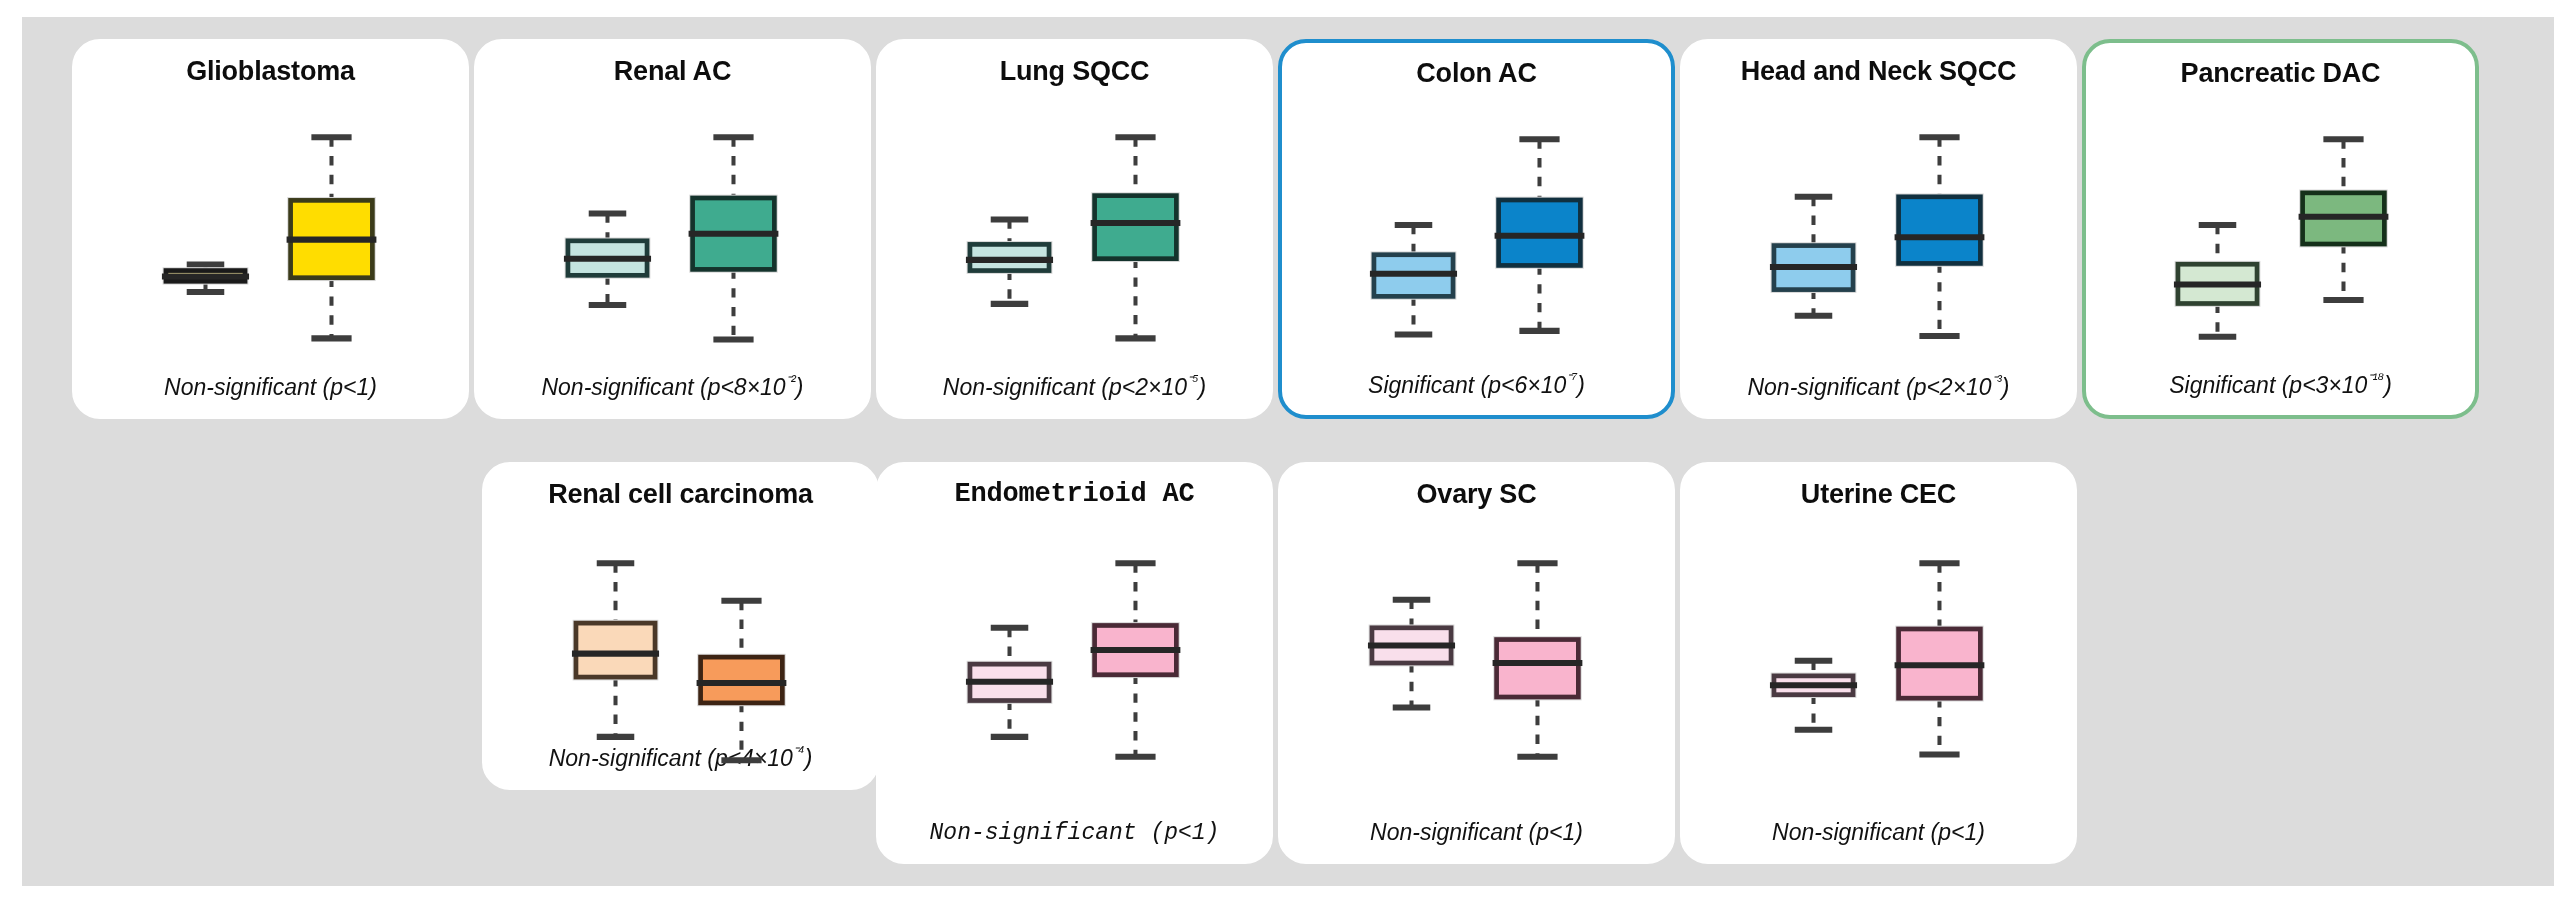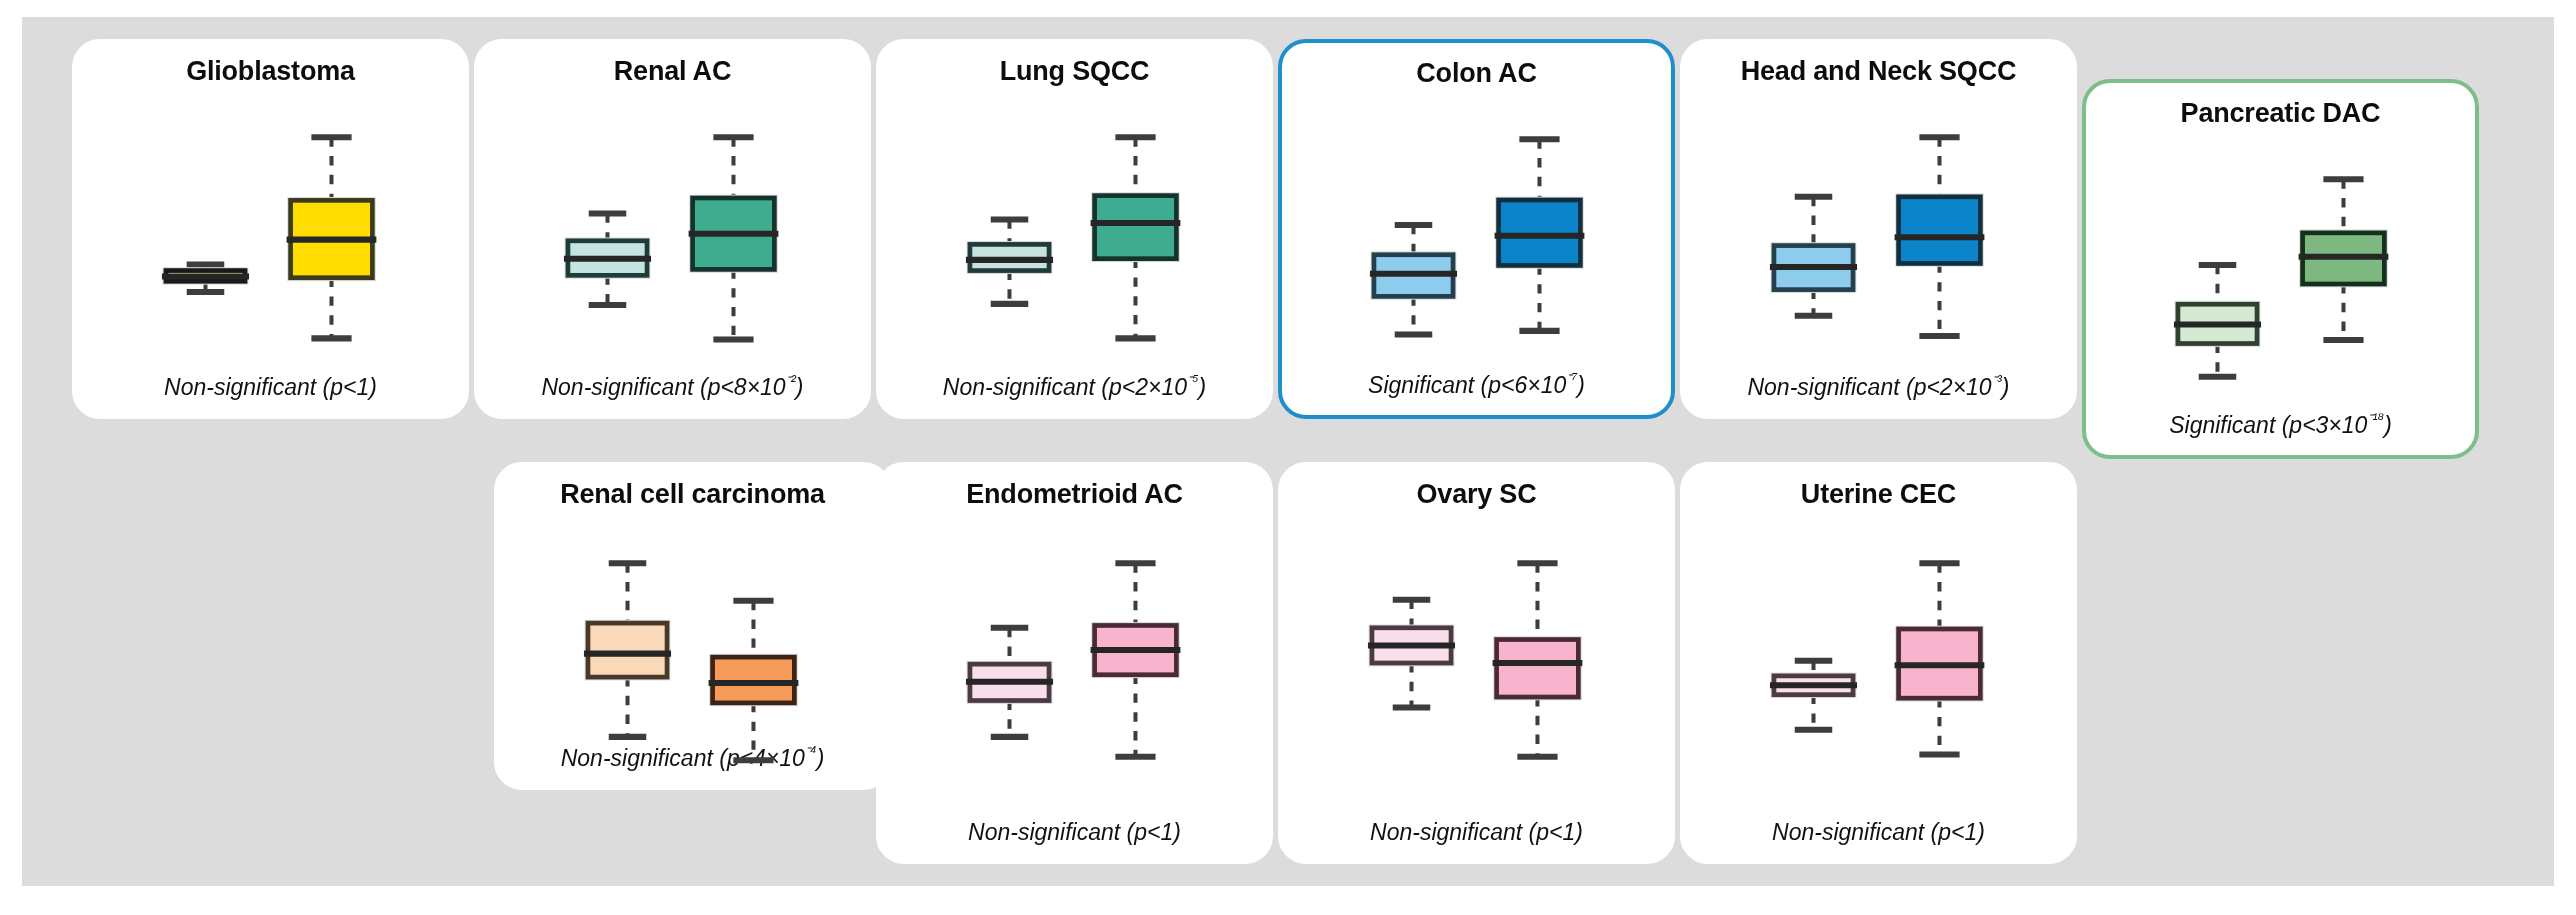--- a/index.html
+++ b/index.html
@@ -30,21 +30,21 @@
   }
   
   .panel {
     position: absolute;
     background: #ffffff;
     border-radius: 28px;
     box-sizing: border-box;
     border: 2px solid #ffffff;
   }
   .panel.hl-blue  { border: 4.7px solid #1f8ecd; }
-  .panel.hl-green { border: 4.7px solid #7dbe8c; margin-top: 40px; }
+  .panel.hl-green { border: 4.7px solid #7dbe8c; }
 
   .panel-title {
     position: absolute;
     left: 0;
     right: 0;
     top: 14.7px;
     text-align: center;
     font-size: 27px;
     font-weight: bold;
     color: #0d0d0d;
@@ -233,21 +233,21 @@
               <line x1="384" y1="299.92499999999995" x2="384" y2="383.35" stroke="#3d3d3d" stroke-width="6" stroke-dasharray="14 14"></line>
               <line x1="354" y1="143.72499999999997" x2="414" y2="143.72499999999997" stroke="#3d3d3d" stroke-width="9"></line>
               <line x1="354" y1="383.35" x2="414" y2="383.35" stroke="#3d3d3d" stroke-width="9"></line>
               <rect x="318" y="218.6" width="132" height="86.32499999999996" fill="#d9d9d9"></rect>
               <rect x="323" y="223.6" width="122" height="76.32499999999996" fill="#7cb87f" stroke="#15301a" stroke-width="7"></rect>
               <line x1="317" y1="259.1" x2="451" y2="259.1" stroke="#262626" stroke-width="9"></line>
             </g>
           </svg>
         </div>
       </div>
-      <div class="panel" style="left: 494px; top: 462px; width: 397px; height: 328px;">
+      <div class="panel" style="left: 482px; top: 462px; width: 397px; height: 328px;">
         <div class="panel-title">Renal cell carcinoma</div>
         <div class="panel-caption">Non-significant (p&lt;4×10<sup>⁻⁴</sup>)</div>
         <div class="plot">
           <svg width="393" height="398" viewBox="0 0 586 594">
             <g>
               <line x1="196" y1="148.25" x2="196" y2="237.5" stroke="#3d3d3d" stroke-width="6" stroke-dasharray="14 14"></line>
               <line x1="196" y1="318" x2="196" y2="407.25" stroke="#3d3d3d" stroke-width="6" stroke-dasharray="14 14"></line>
               <line x1="168" y1="148.25" x2="224" y2="148.25" stroke="#3d3d3d" stroke-width="9"></line>
               <line x1="168" y1="407.25" x2="224" y2="407.25" stroke="#3d3d3d" stroke-width="9"></line>
               <rect x="132" y="232.5" width="128" height="90.5" fill="#d9d9d9"></rect>
@@ -259,21 +259,21 @@
               <line x1="384" y1="356.5" x2="384" y2="442.25" stroke="#3d3d3d" stroke-width="6" stroke-dasharray="14 14"></line>
               <line x1="354" y1="204.25" x2="414" y2="204.25" stroke="#3d3d3d" stroke-width="9"></line>
               <line x1="354" y1="442.25" x2="414" y2="442.25" stroke="#3d3d3d" stroke-width="9"></line>
               <rect x="318" y="283.25" width="132" height="78.25" fill="#d9d9d9"></rect>
               <rect x="323" y="288.25" width="122" height="68.25" fill="#f79b5b" stroke="#3d2414" stroke-width="7"></rect>
               <line x1="317" y1="326.75" x2="451" y2="326.75" stroke="#262626" stroke-width="9"></line>
             </g>
           </svg>
         </div>
       </div>
-      <div class="panel" style="left: 876px; top: 462px; width: 397px; height: 402px;">
+      <div class="panel" style="left: 876px; top: 462px; width: 397px; height: 402px; font-family: Liberation Mono, monospace;">
         <div class="panel-title">Endometrioid AC</div>
         <div class="panel-caption">Non-significant (p&lt;1)</div>
         <div class="plot">
           <svg width="393" height="398" viewBox="0 0 586 594">
             <g>
               <line x1="196" y1="244.5" x2="196" y2="298.75" stroke="#3d3d3d" stroke-width="6" stroke-dasharray="14 14"></line>
               <line x1="196" y1="353" x2="196" y2="407.25" stroke="#3d3d3d" stroke-width="6" stroke-dasharray="14 14"></line>
               <line x1="168" y1="244.5" x2="224" y2="244.5" stroke="#3d3d3d" stroke-width="9"></line>
               <line x1="168" y1="407.25" x2="224" y2="407.25" stroke="#3d3d3d" stroke-width="9"></line>
               <rect x="132" y="293.75" width="128" height="64.25" fill="#d9d9d9"></rect>

